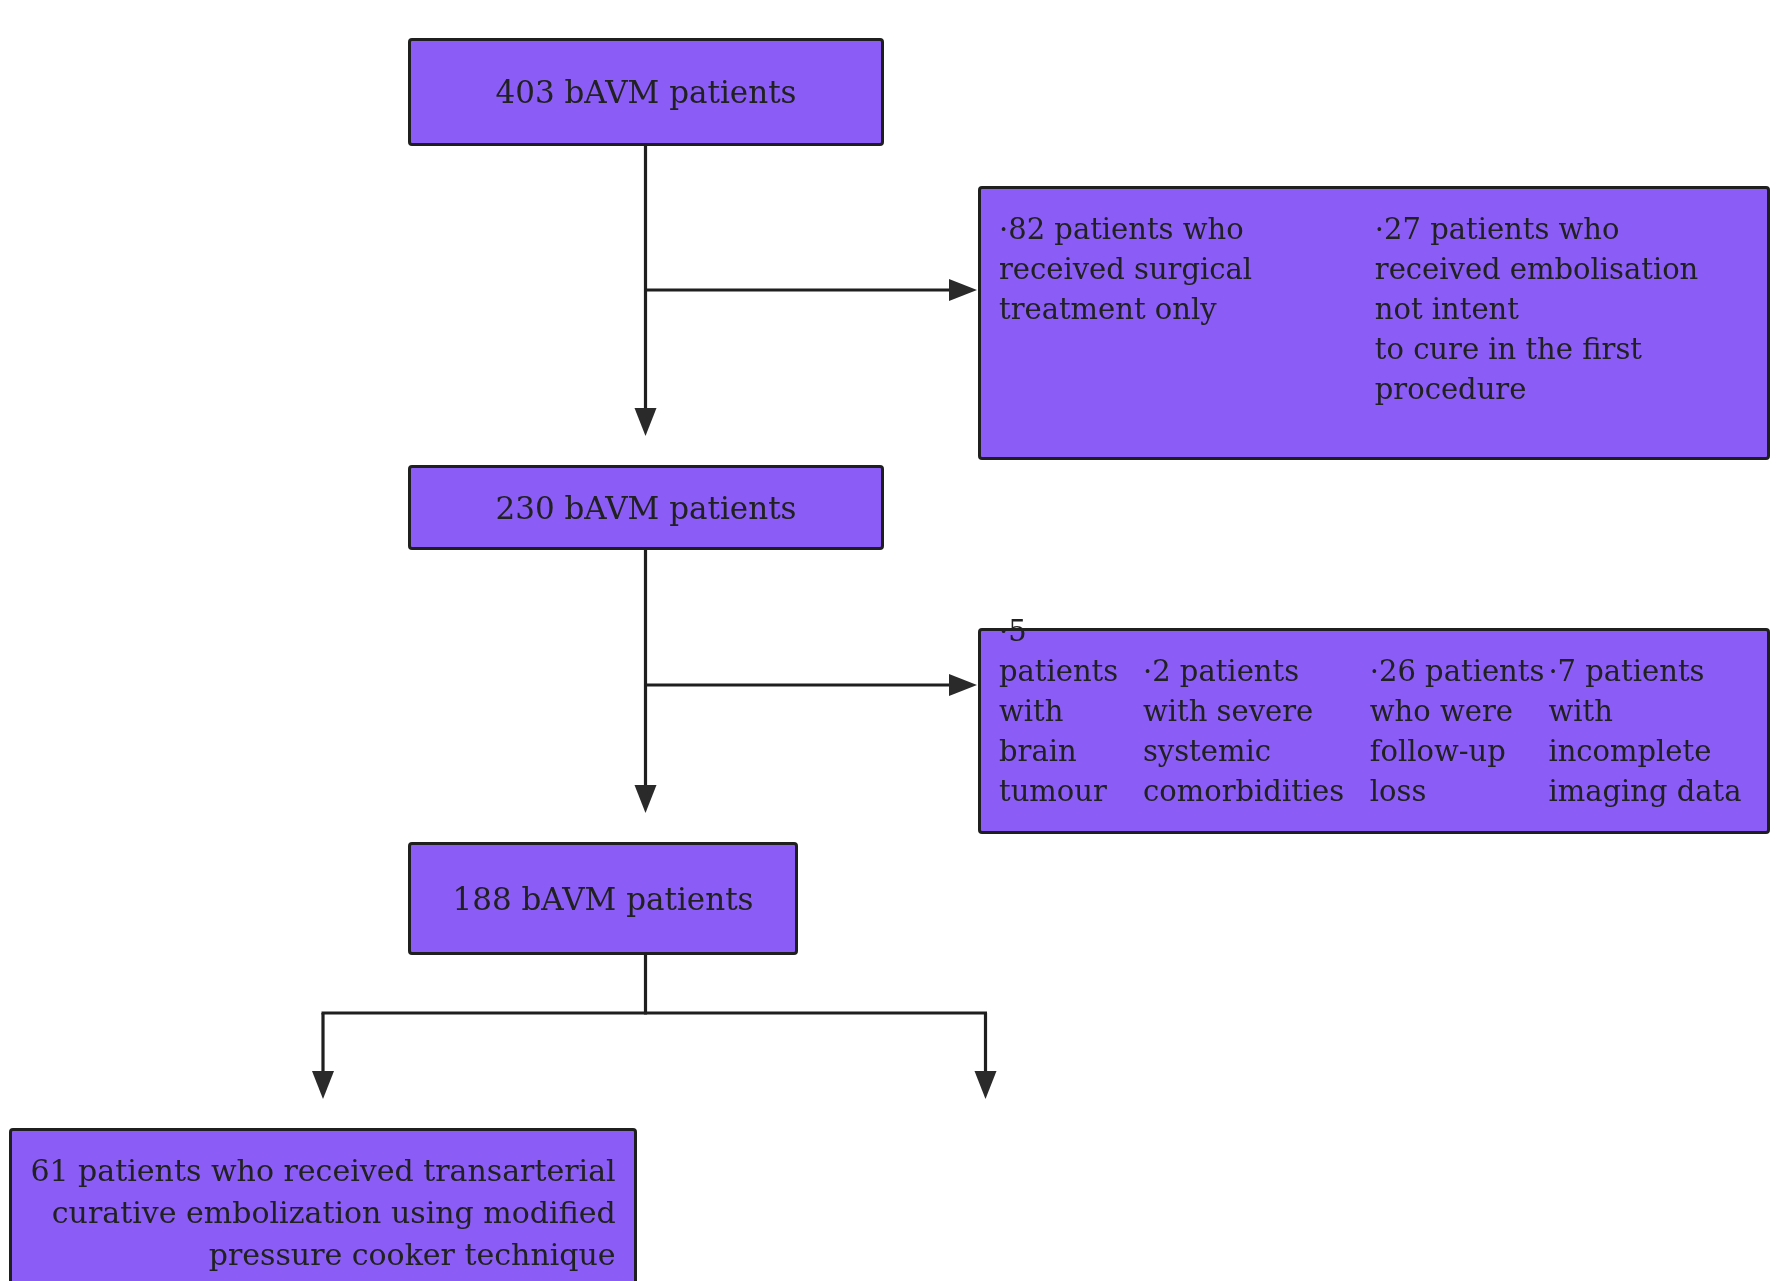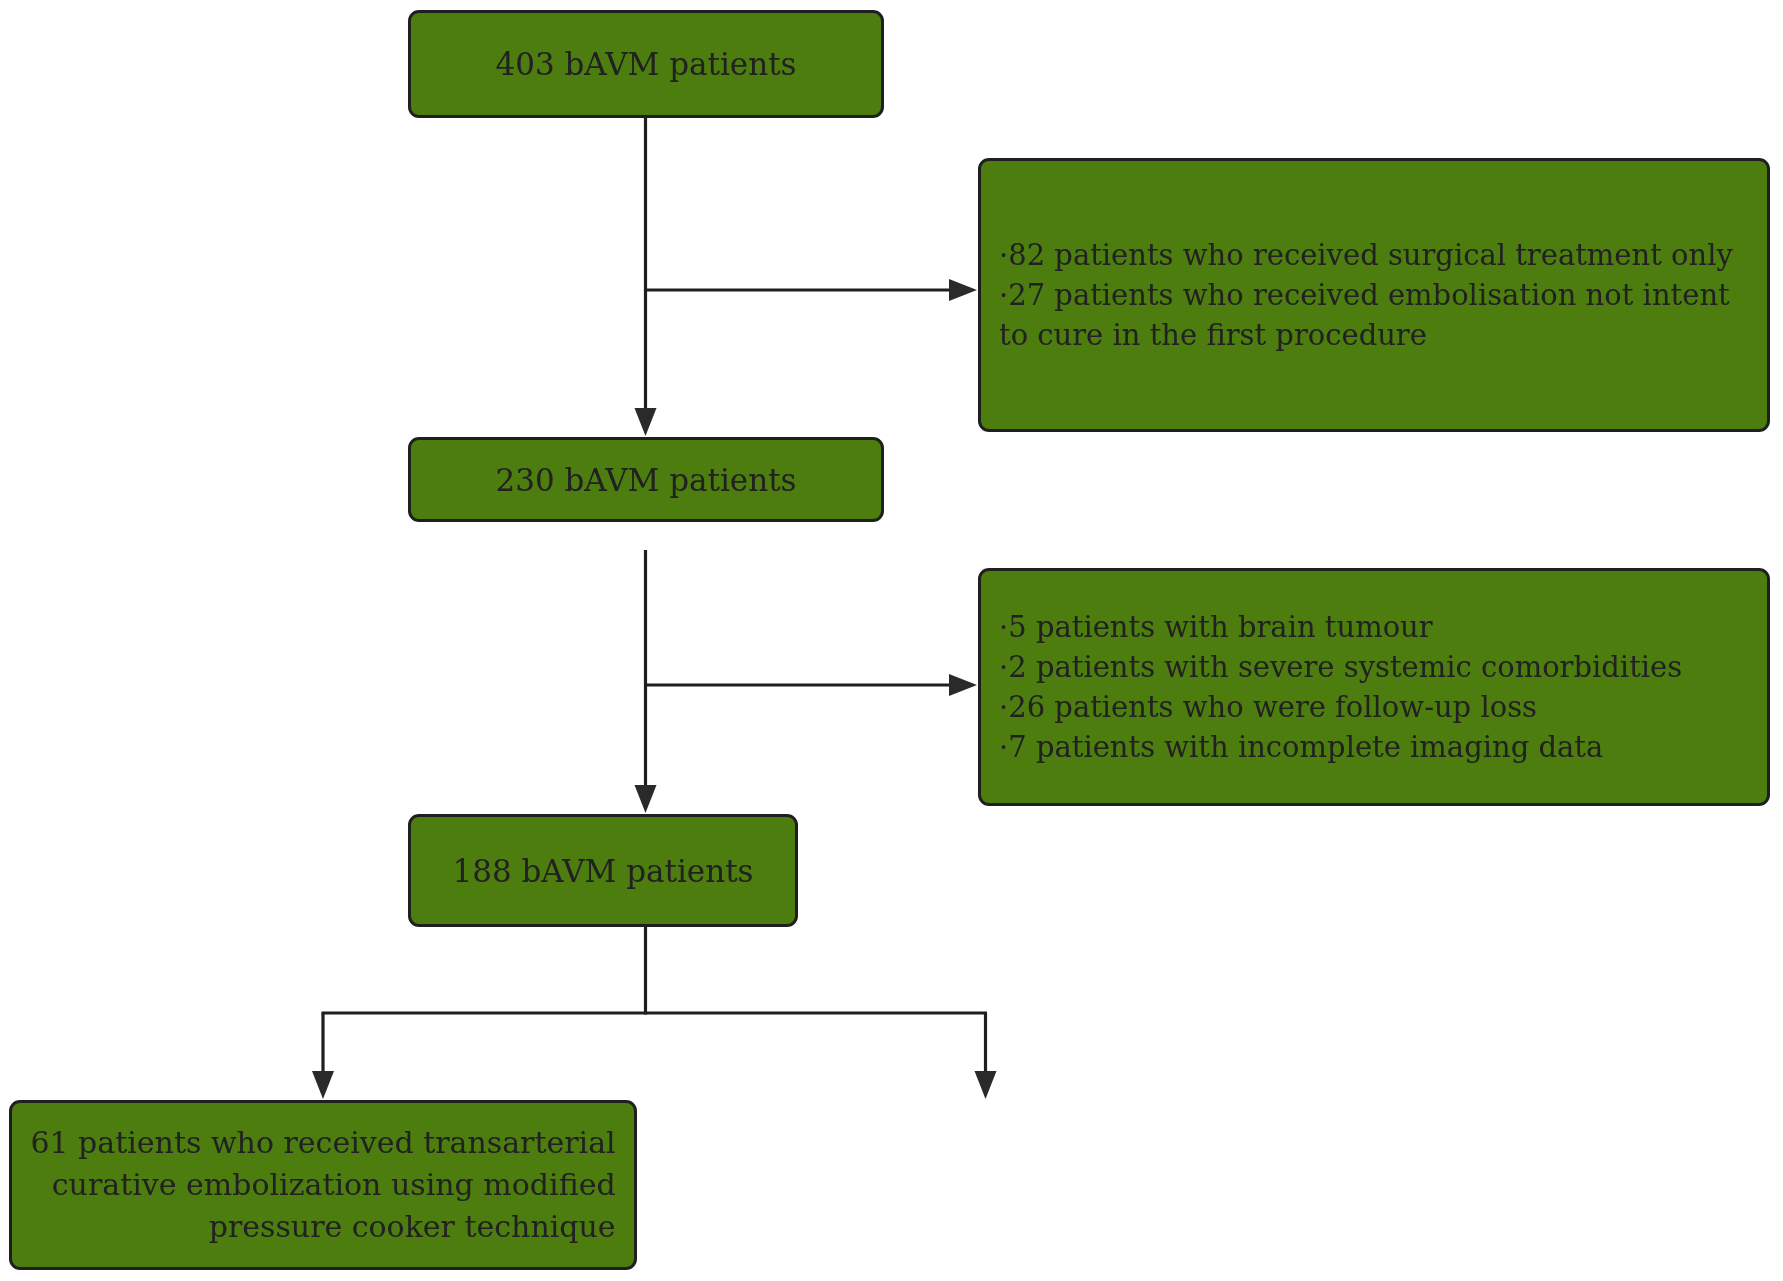--- a/index.html
+++ b/index.html
@@ -28,36 +28,37 @@
     stroke: #1f1f1f;
     stroke-width: 3.2;
   }
   .connectors polygon {
     fill: #2a2a2a;
     stroke: none;
   }
   .node {
     position: absolute;
     box-sizing: border-box;
-    background: #4d7c0f;
+    background: #8b5cf6;
     border: 3px solid #1f1f1f;
-    border-radius: 11px;
+    border-radius: 4px;
     display: flex;
     align-items: center;
     justify-content: center;
+    margin-top: 28px;
   }
   .node .label {
     white-space: pre-line;
   }
   .node.main {
     font-size: 31px;
     text-align: center;
   }
   .node.exclusion {
-    flex-direction: column;
+    flex-direction: row;
     align-items: flex-start;
     justify-content: center;
     padding: 20px 18px;
     font-size: 29px;
     line-height: 40px;
     text-align: left;
   }
   .node.exclusion .excl-item {
     white-space: pre-line;
   }
@@ -108,21 +109,21 @@
   <div class="node main" style="left:408px; top:814px; width:390px; height:113px;">
     <span class="label">188 bAVM patients</span>
   </div>
 
   <div class="node exclusion" style="left:978px; top:158px; width:792px; height:274px;">
     <div class="excl-item">·82 patients who received surgical treatment only</div>
     <div class="excl-item">·27 patients who received embolisation not intent
 to cure in the first procedure</div>
   </div>
 
-  <div class="node exclusion" style="left:978px; top:568px; width:792px; height:238px;">
+  <div class="node exclusion" style="left:978px; top:600px; width:792px; height:206px;align-items:flex-end;">
     <div class="excl-item">·5 patients with brain tumour</div>
     <div class="excl-item">·2 patients with severe systemic comorbidities</div>
     <div class="excl-item">·26 patients who were follow-up loss</div>
     <div class="excl-item">·7 patients with incomplete imaging data</div>
   </div>
 
   <div class="node outcome" style="left:9px; top:1100px; width:628px; height:170px;">
     <span class="label">61 patients who received transarterial
 curative embolization using modified
 pressure cooker technique</span>

